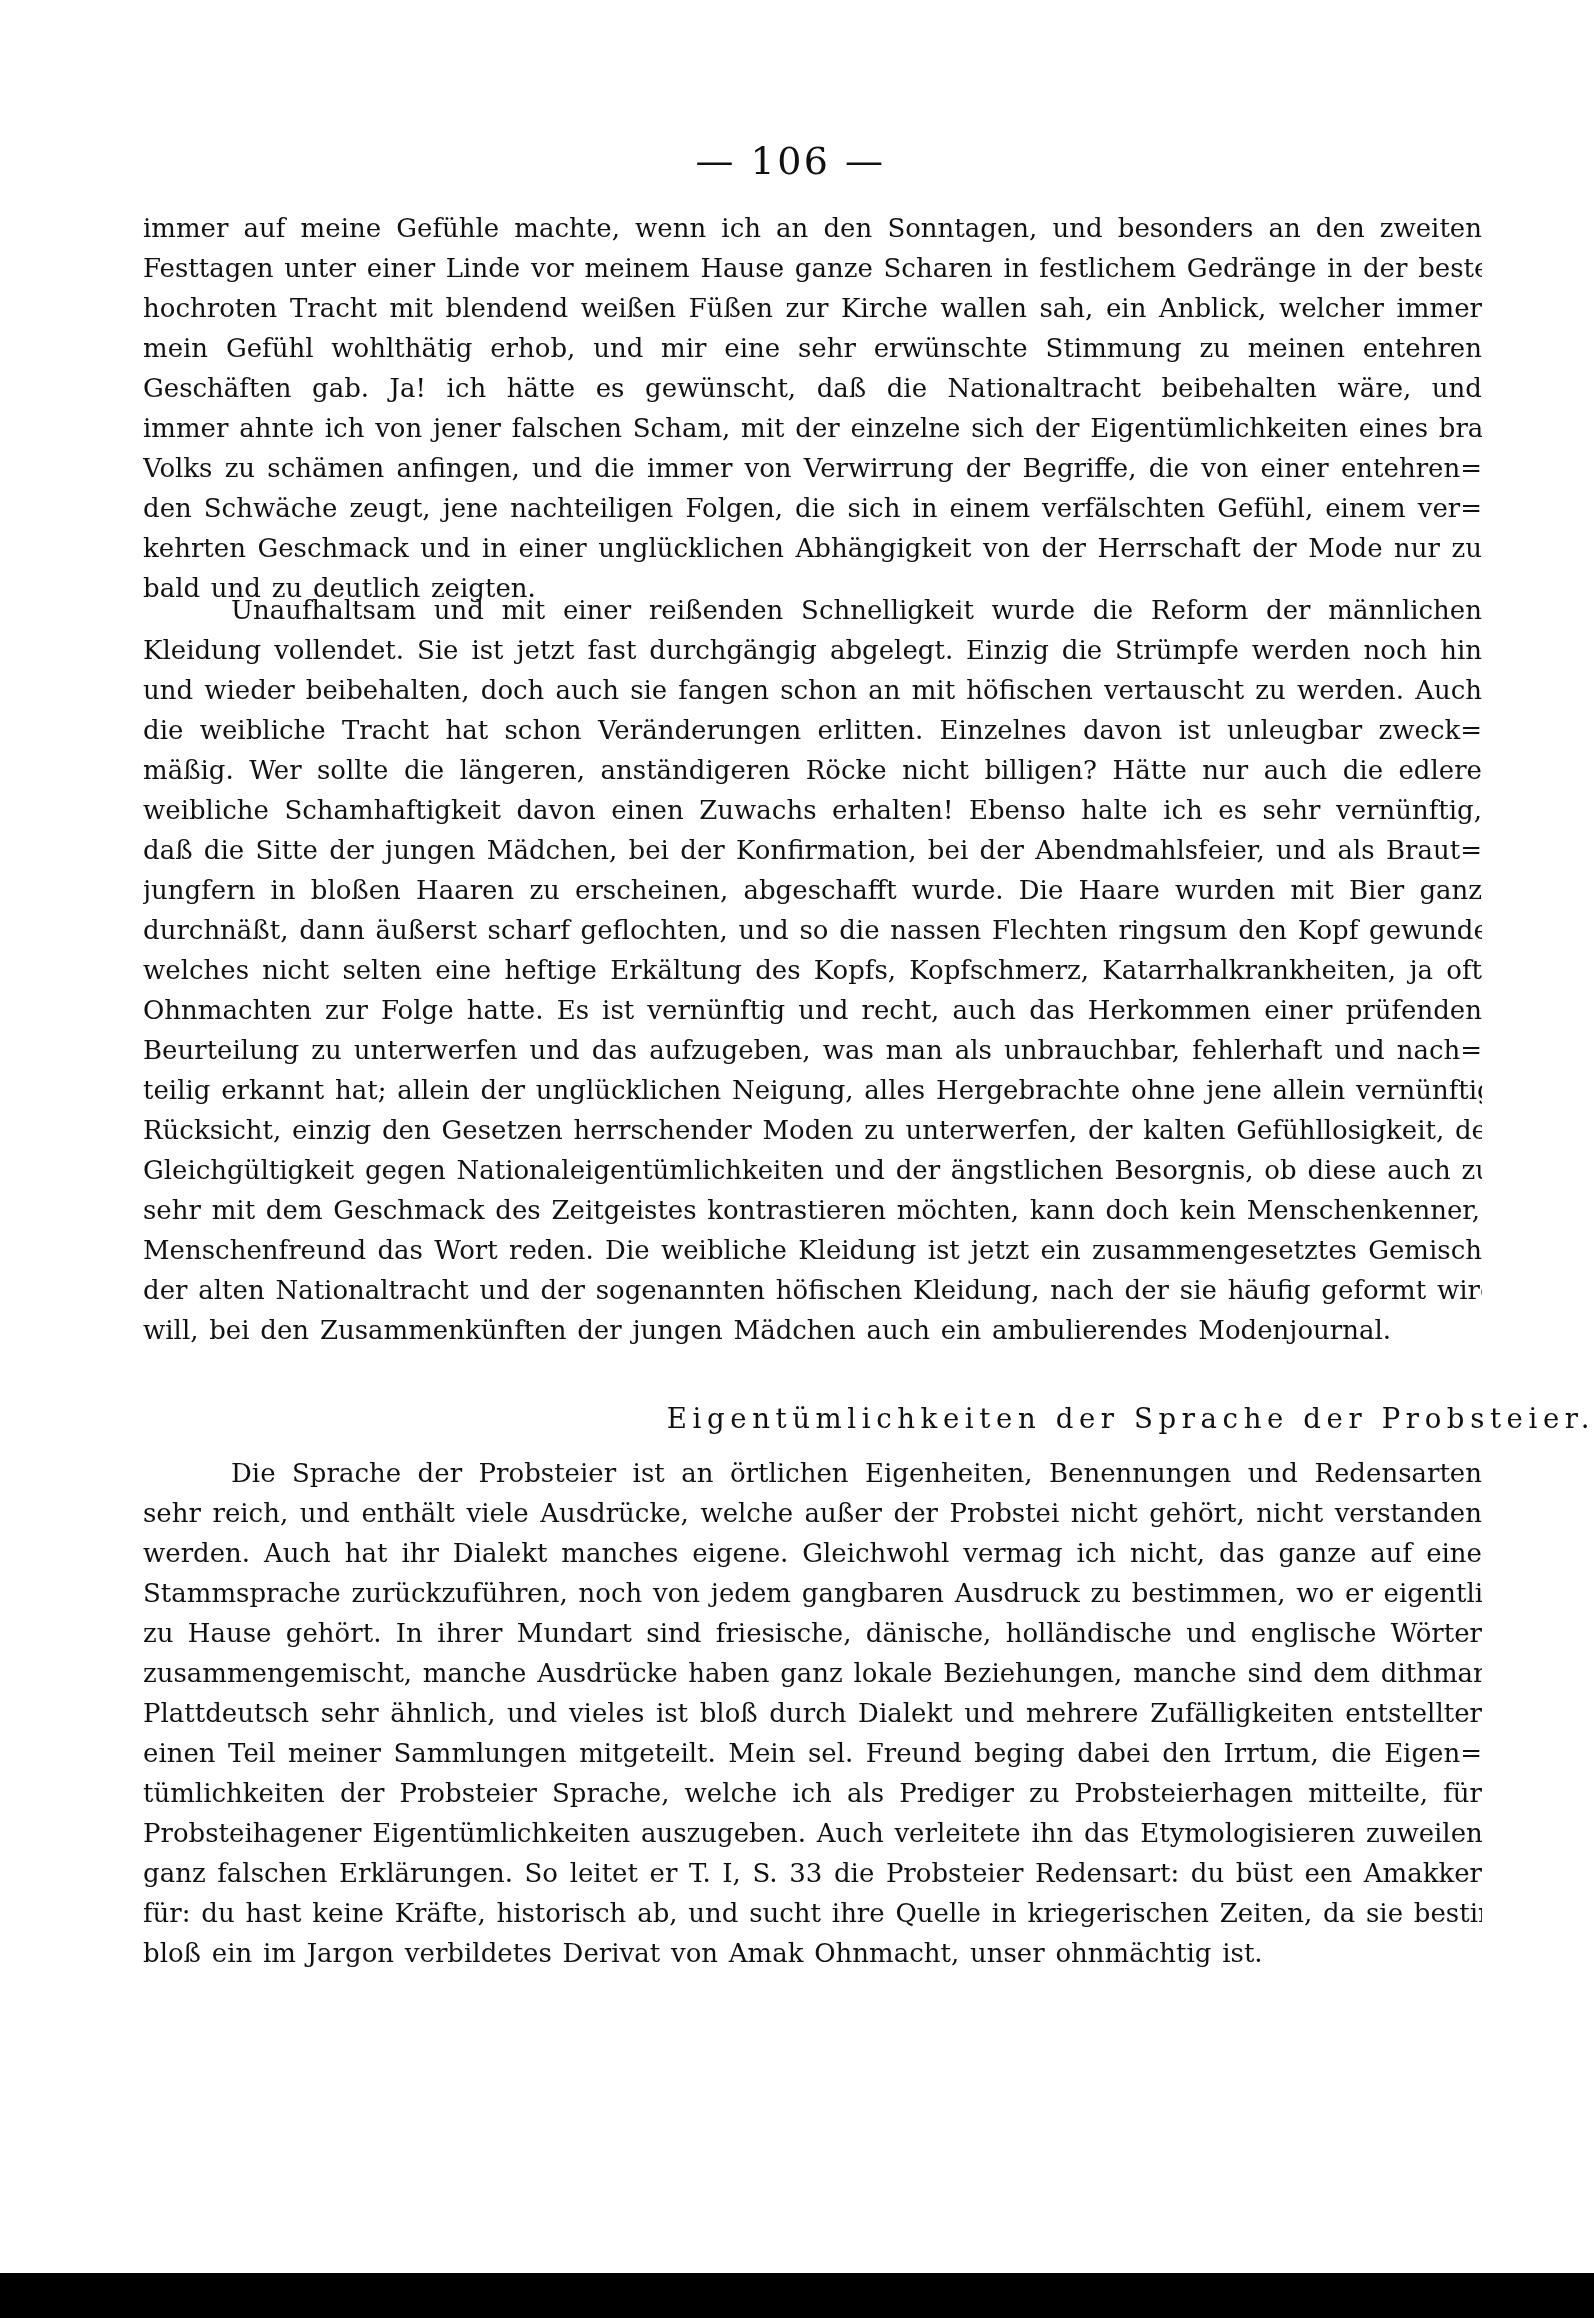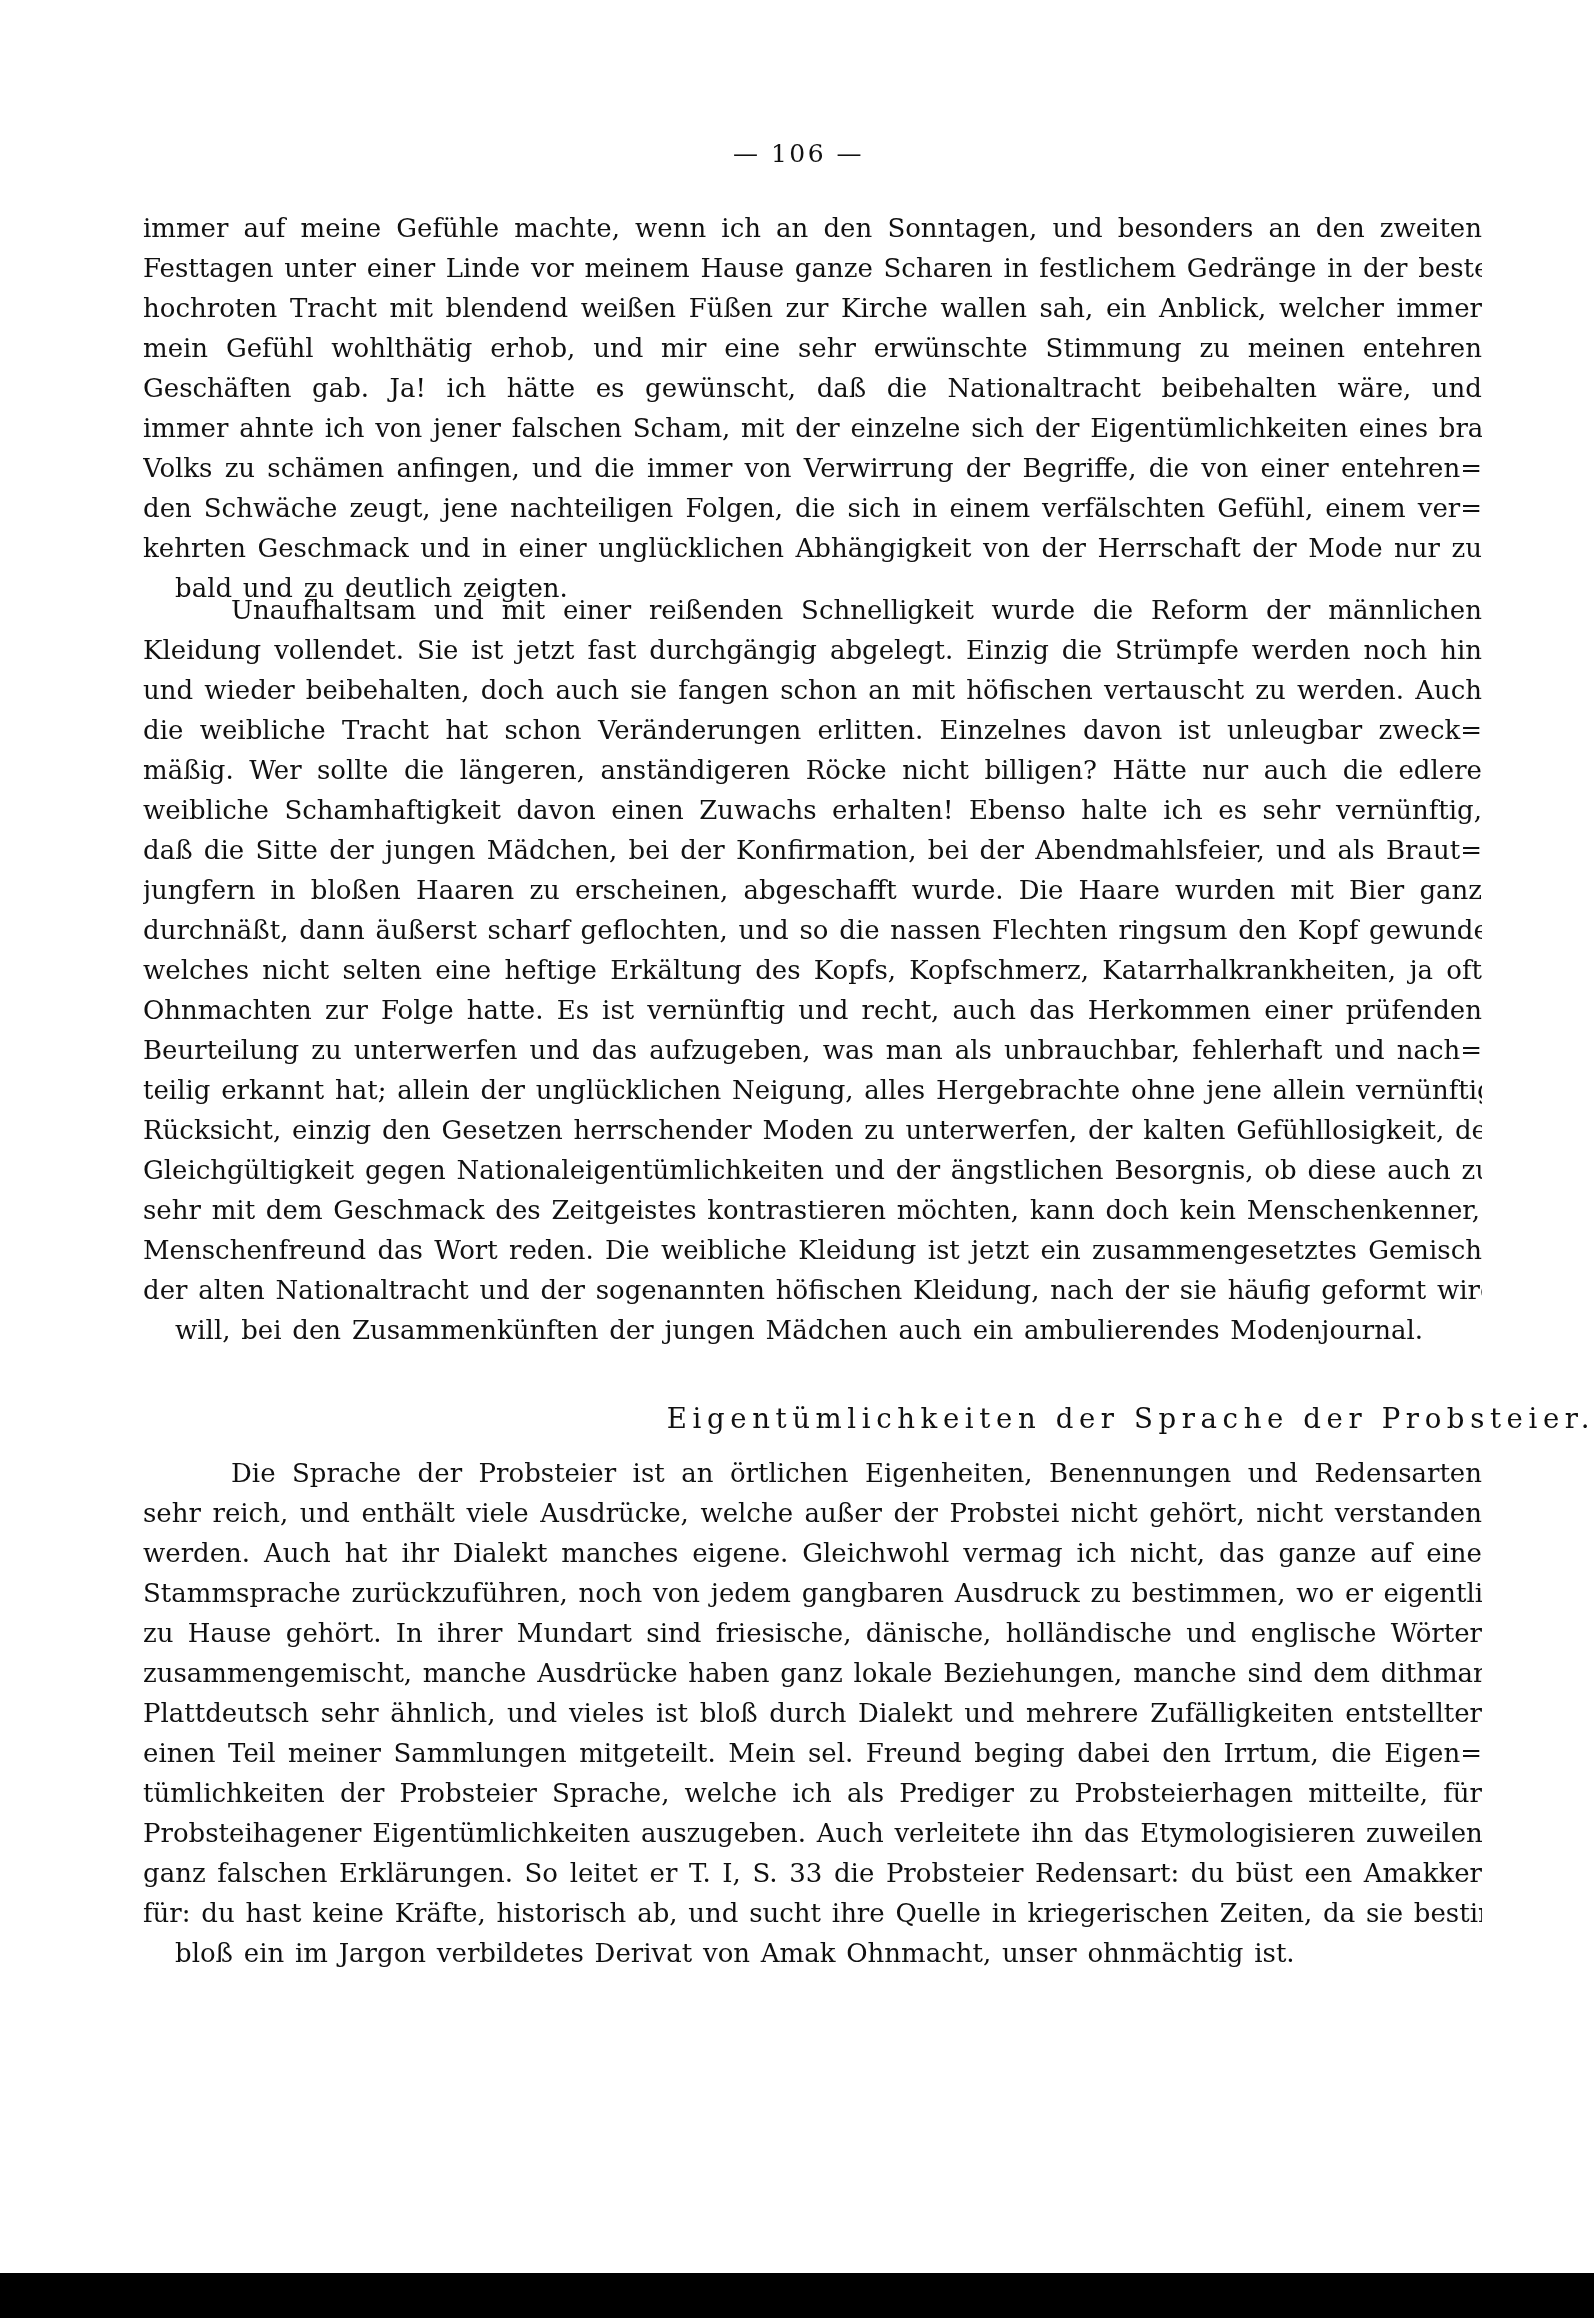--- a/index.html
+++ b/index.html
@@ -11,45 +11,44 @@
       width: 1595px;
       height: 2319px;
       position: relative;
       overflow: hidden;
       font-family: "DejaVu Serif", "Liberation Serif", serif;
       color: #111111;
     }
     .page-number {
       position: absolute;
       top: 139px;
-      left: 16px;
+      left: 8px;
       width: 1565px;
       text-align: center;
-      font-size: 25px;
+      font-size: 38px;
       letter-spacing: 2.5px;
     }
     .text-block {
       position: absolute;
       left: 143px;
       width: 1339px;
     }
     .line {
       display: block;
       height: 40px;
       line-height: 40px;
       font-size: 26px;
       text-align: justify;
       text-align-last: justify;
       white-space: nowrap;
       overflow: hidden;
       word-spacing: 2.5px;
     }
     .line.last {
       text-align-last: left;
-      margin-left: 32px;
     }
     .line.indent {
       padding-left: 88px;
     }
     .block-1 { top: 208px; }
     .block-2 { top: 590px; }
     .heading {
       position: absolute;
       top: 1402px;
       left: 0;

